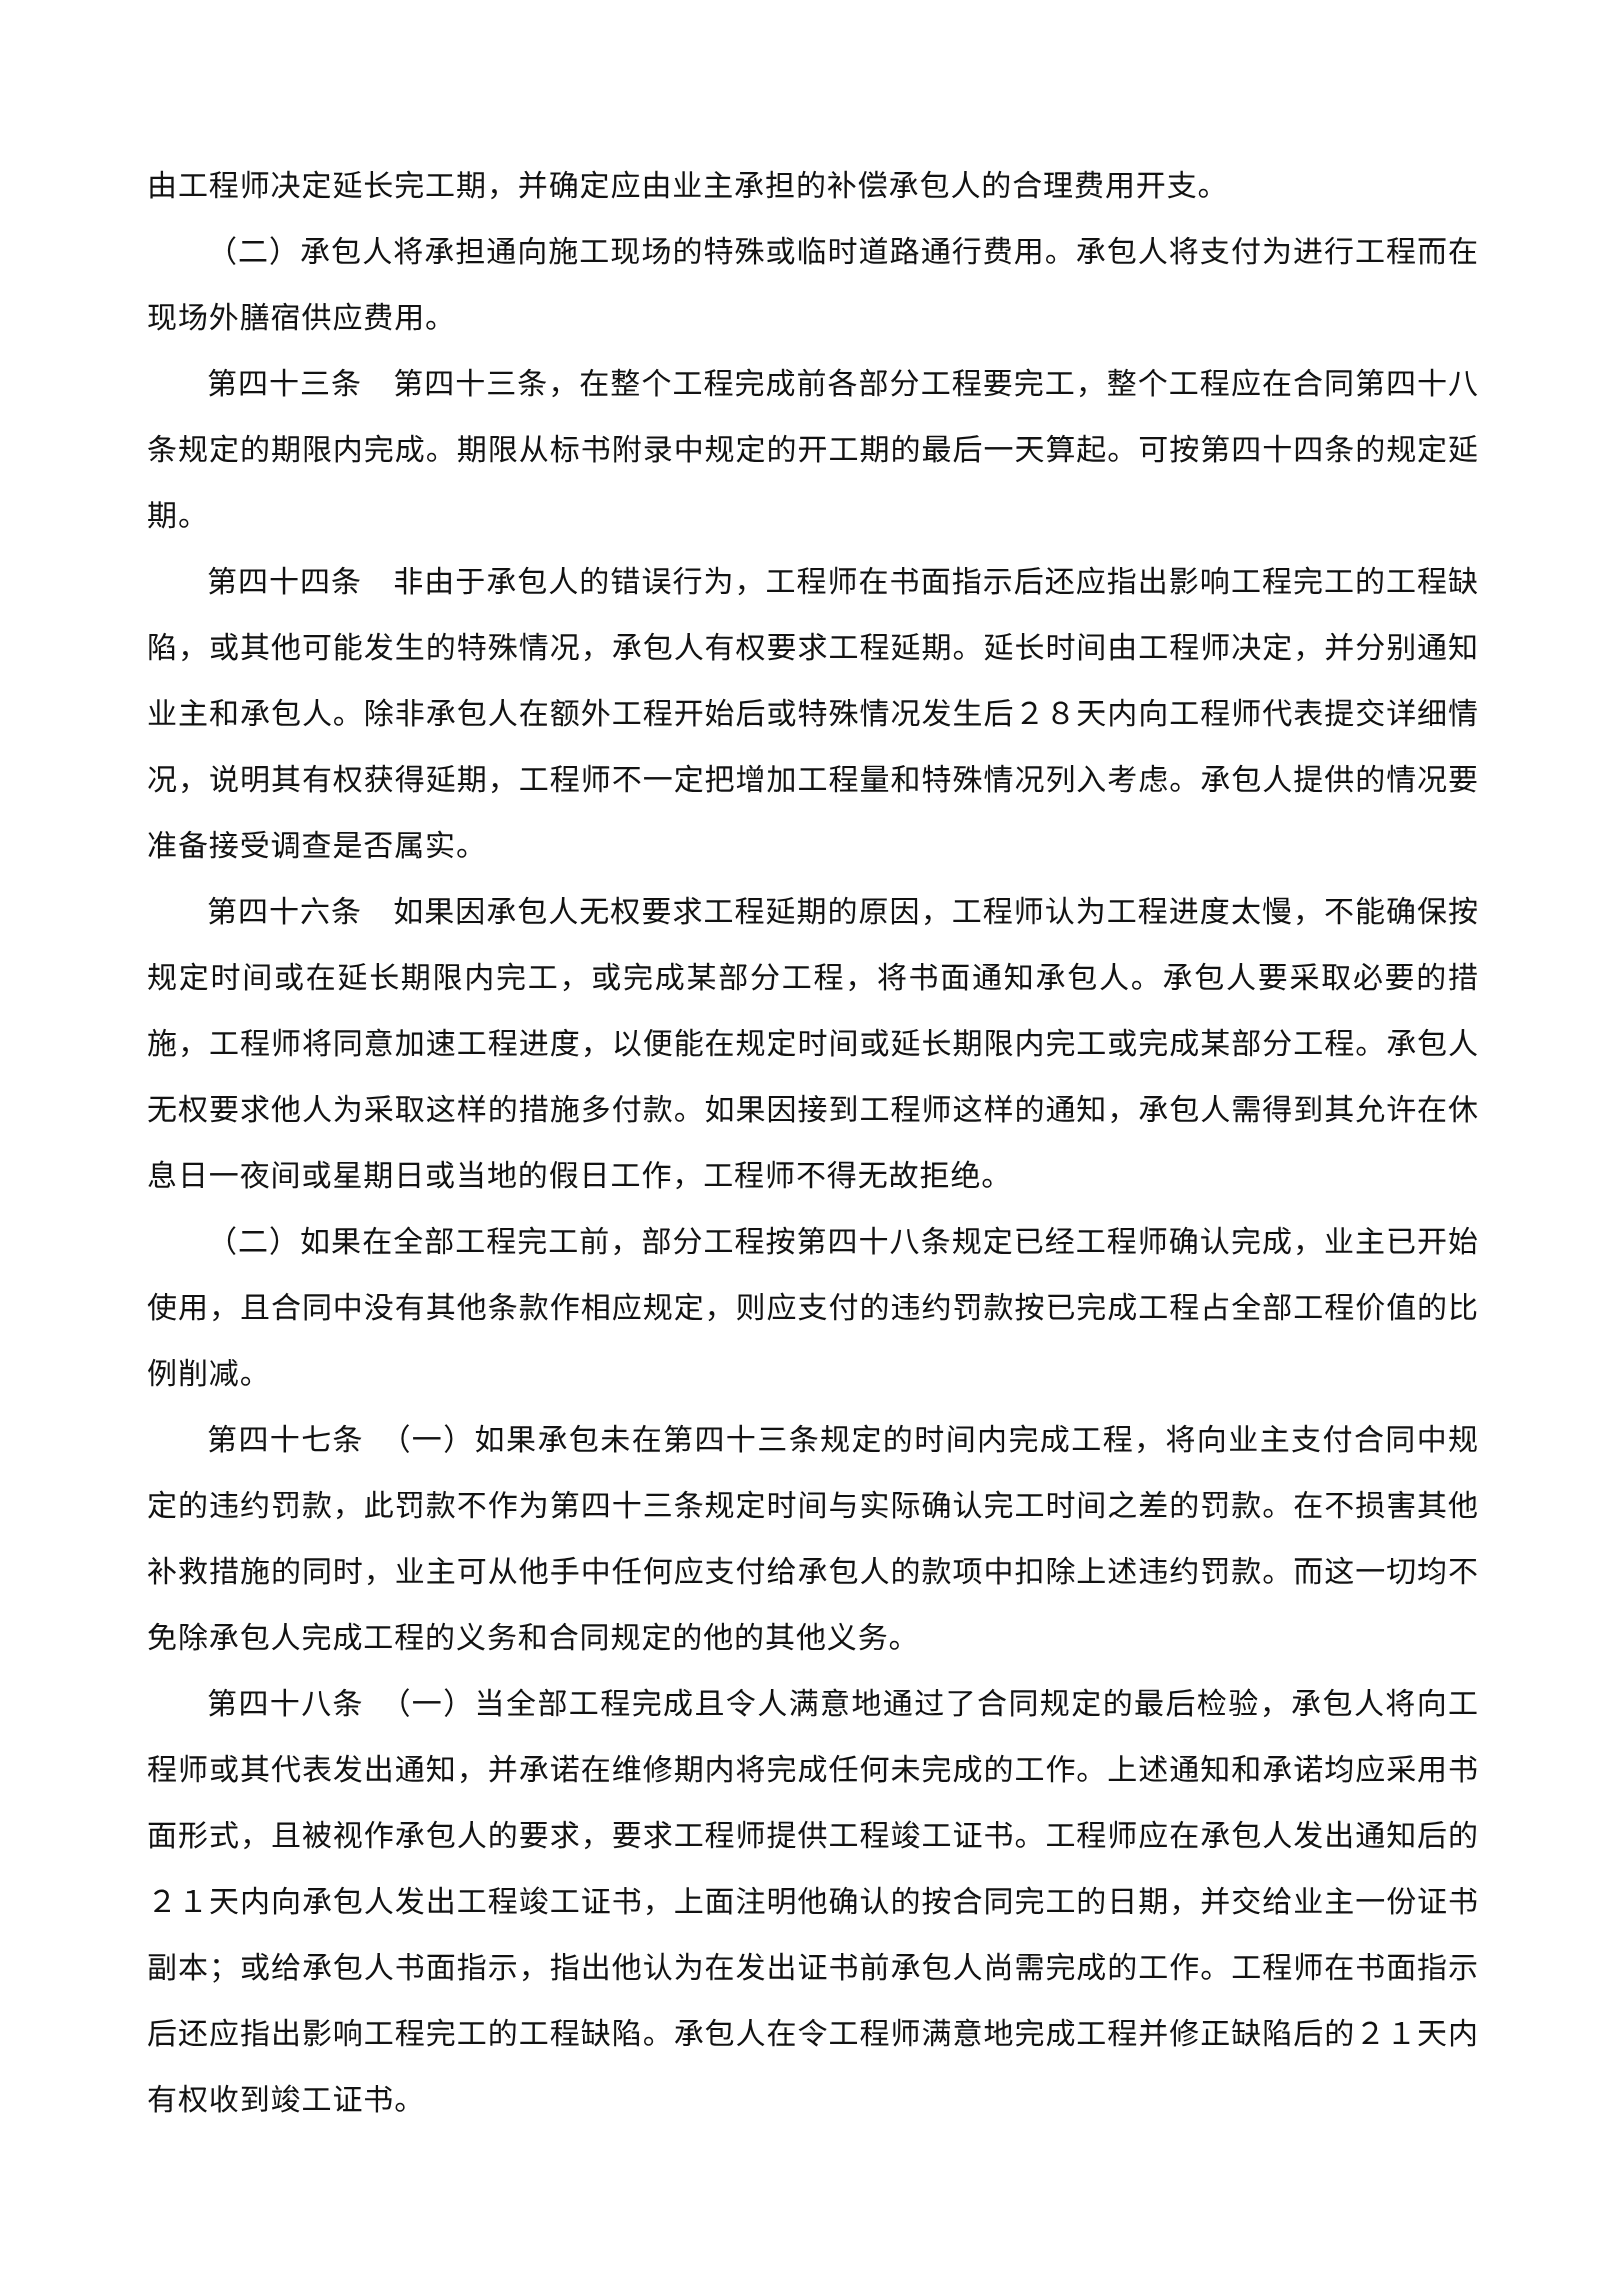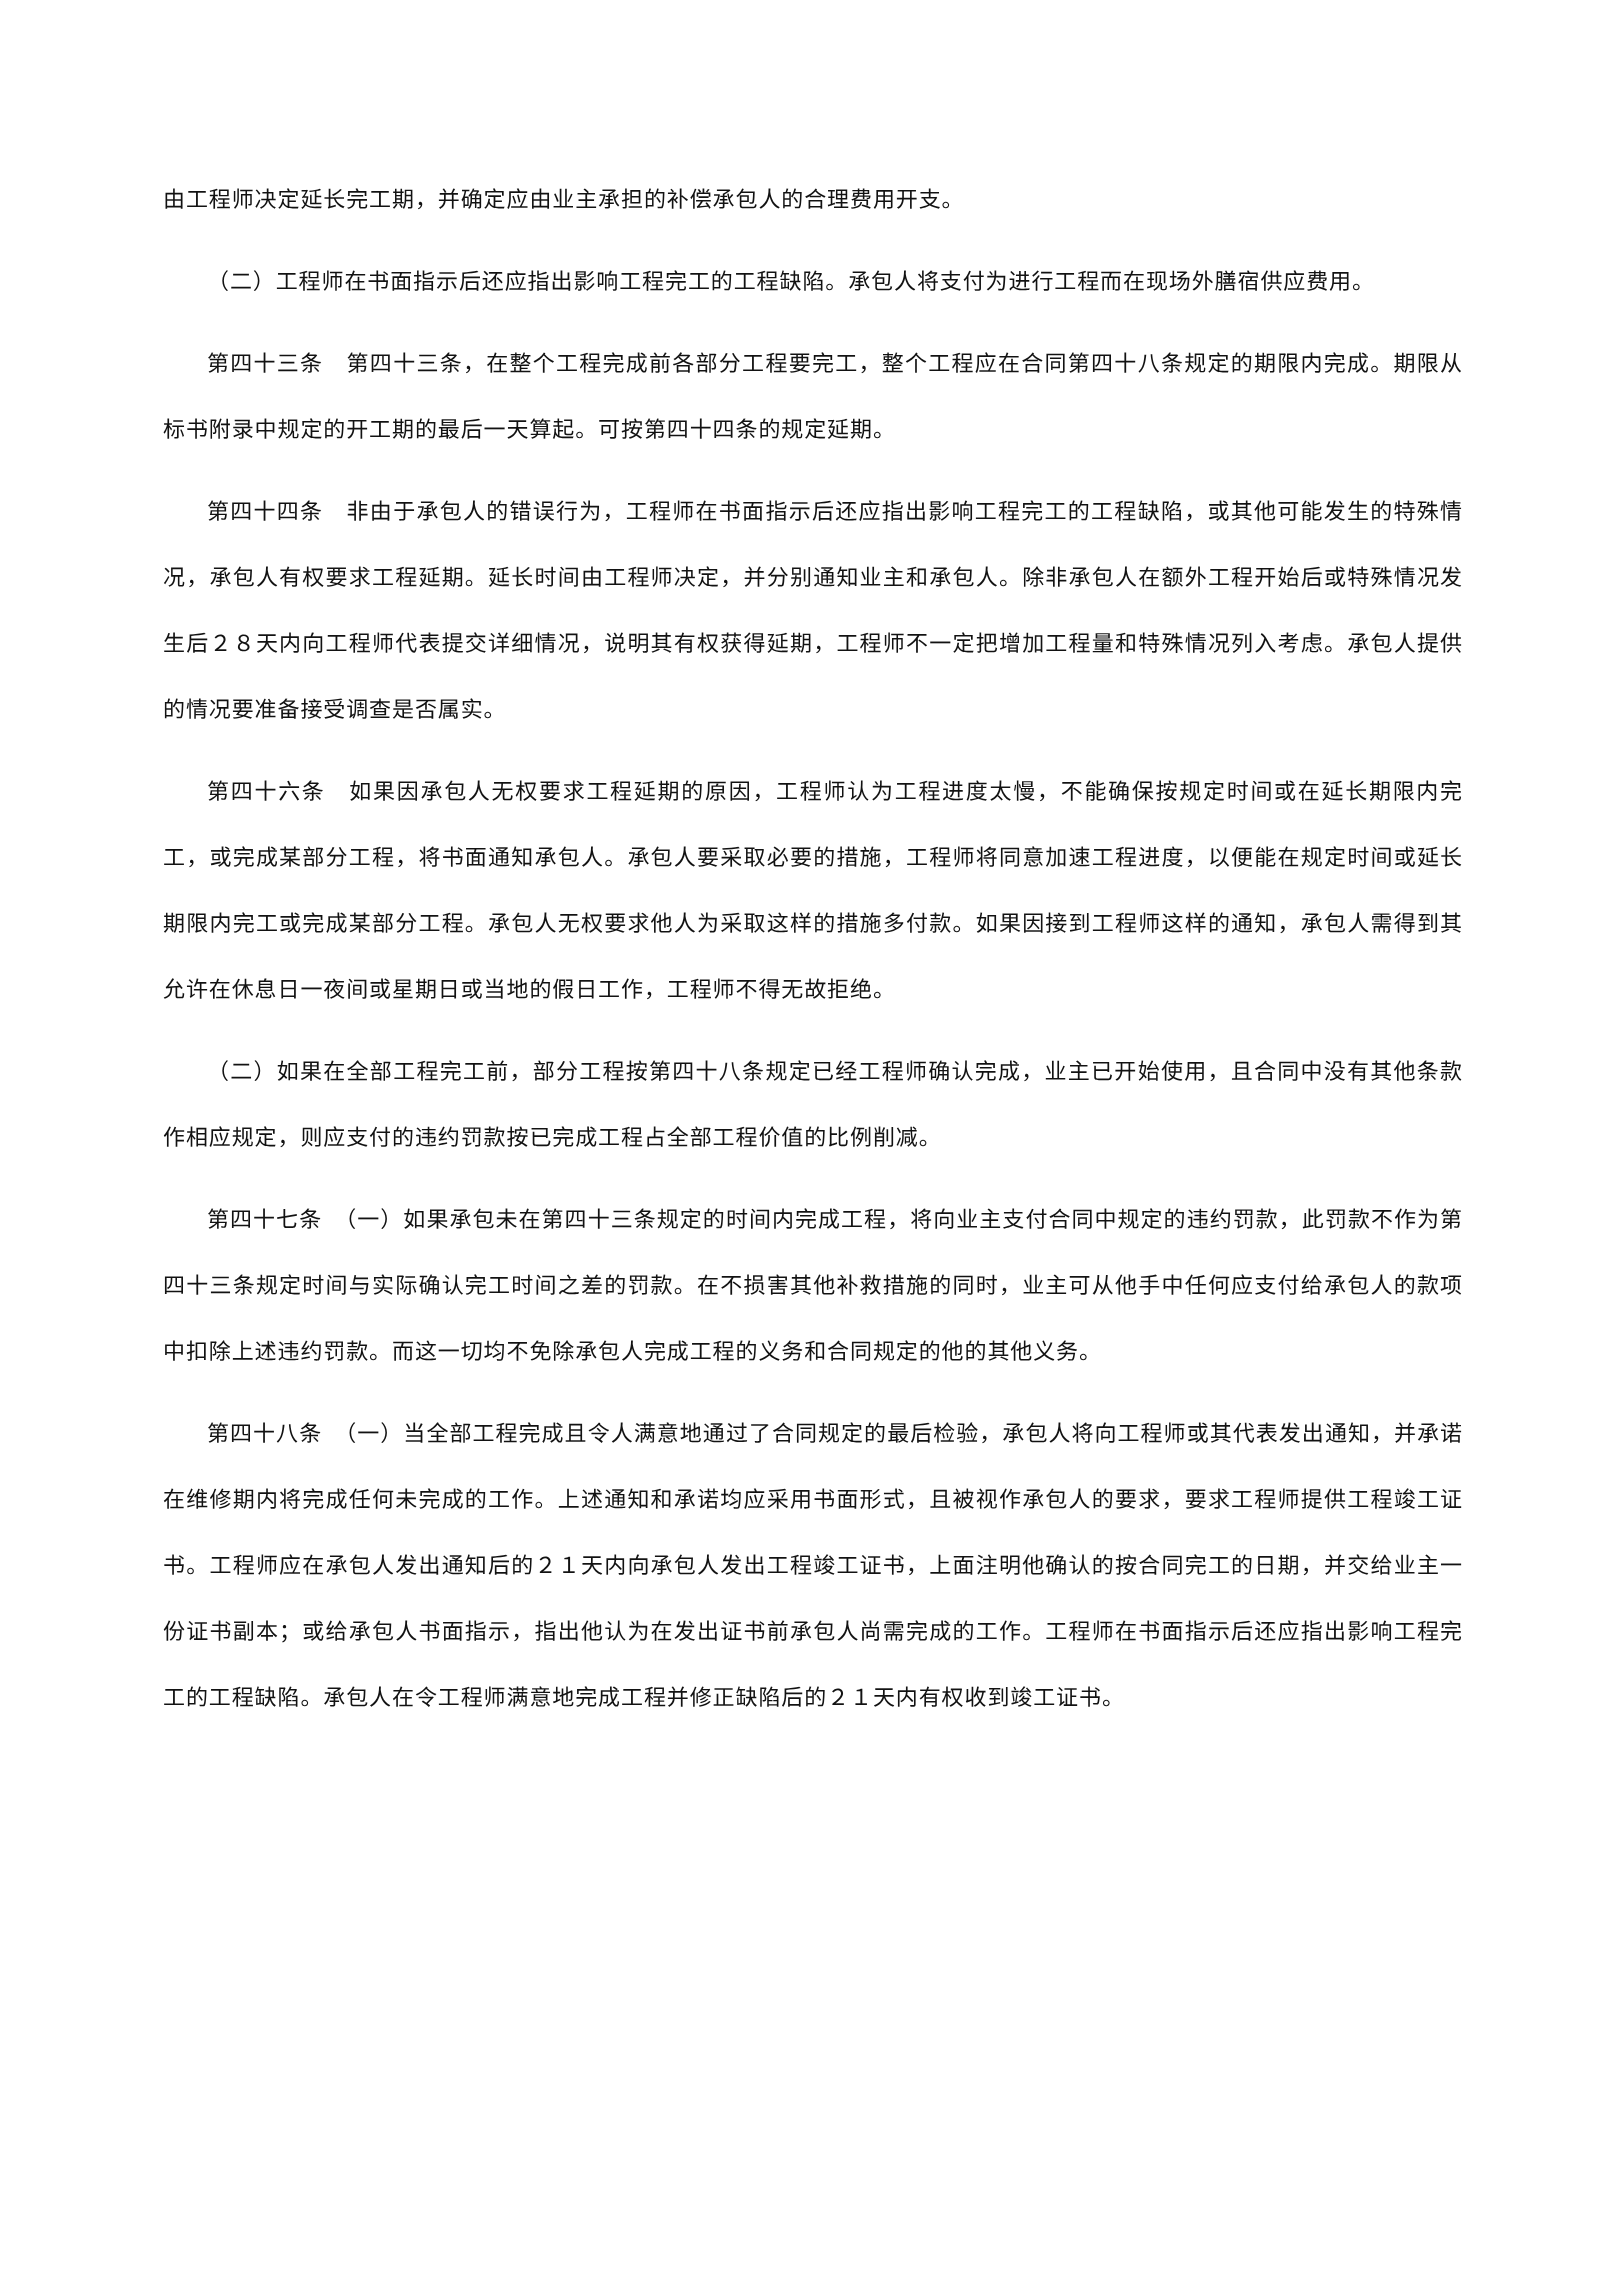--- a/index.html
+++ b/index.html
@@ -16,41 +16,41 @@
     background: #ffffff;
     box-sizing: border-box;
     padding: 153px 144px 73px 147px;
     color: #121212;
     overflow: hidden;
   }
   .doc-body {
     width: 100%;
   }
   .para {
-    margin: 16px;
-    font-family: Liberation Mono, monospace;
-    font-size: 22px;
+    margin: 0;
+    font-family: Liberation Serif, serif;
+    font-size: 30px;
     line-height: 66px;
     letter-spacing: 0.9px;
     text-align: justify;
     text-justify: inter-ideograph;
     word-break: break-all;
     color: #121212;
   }
   .para.indent {
     text-indent: 2em;
   }
 </style>
 </head>
 <body>
 
 <main class="page">
   <article class="doc-body">
       <p class="para">由工程师决定延长完工期，并确定应由业主承担的补偿承包人的合理费用开支。</p>
-      <p class="para indent">（二）工程师在书面指示后还应指出影响工程完工的工程缺陷。承包人将支付为进行工程而在现场外膳宿供应费用。</p>
+      <p class="para indent">（二）承包人将承担通向施工现场的特殊或临时道路通行费用。承包人将支付为进行工程而在现场外膳宿供应费用。</p>
       <p class="para indent">第四十三条　第四十三条，在整个工程完成前各部分工程要完工，整个工程应在合同第四十八条规定的期限内完成。期限从标书附录中规定的开工期的最后一天算起。可按第四十四条的规定延期。</p>
       <p class="para indent">第四十四条　非由于承包人的错误行为，工程师在书面指示后还应指出影响工程完工的工程缺陷，或其他可能发生的特殊情况，承包人有权要求工程延期。延长时间由工程师决定，并分别通知业主和承包人。除非承包人在额外工程开始后或特殊情况发生后２８天内向工程师代表提交详细情况，说明其有权获得延期，工程师不一定把增加工程量和特殊情况列入考虑。承包人提供的情况要准备接受调查是否属实。</p>
       <p class="para indent">第四十六条　如果因承包人无权要求工程延期的原因，工程师认为工程进度太慢，不能确保按规定时间或在延长期限内完工，或完成某部分工程，将书面通知承包人。承包人要采取必要的措施，工程师将同意加速工程进度，以便能在规定时间或延长期限内完工或完成某部分工程。承包人无权要求他人为采取这样的措施多付款。如果因接到工程师这样的通知，承包人需得到其允许在休息日一夜间或星期日或当地的假日工作，工程师不得无故拒绝。</p>
       <p class="para indent">（二）如果在全部工程完工前，部分工程按第四十八条规定已经工程师确认完成，业主已开始使用，且合同中没有其他条款作相应规定，则应支付的违约罚款按已完成工程占全部工程价值的比例削减。</p>
       <p class="para indent">第四十七条　（一）如果承包未在第四十三条规定的时间内完成工程，将向业主支付合同中规定的违约罚款，此罚款不作为第四十三条规定时间与实际确认完工时间之差的罚款。在不损害其他补救措施的同时，业主可从他手中任何应支付给承包人的款项中扣除上述违约罚款。而这一切均不免除承包人完成工程的义务和合同规定的他的其他义务。</p>
       <p class="para indent">第四十八条　（一）当全部工程完成且令人满意地通过了合同规定的最后检验，承包人将向工程师或其代表发出通知，并承诺在维修期内将完成任何未完成的工作。上述通知和承诺均应采用书面形式，且被视作承包人的要求，要求工程师提供工程竣工证书。工程师应在承包人发出通知后的２１天内向承包人发出工程竣工证书，上面注明他确认的按合同完工的日期，并交给业主一份证书副本；或给承包人书面指示，指出他认为在发出证书前承包人尚需完成的工作。工程师在书面指示后还应指出影响工程完工的工程缺陷。承包人在令工程师满意地完成工程并修正缺陷后的２１天内有权收到竣工证书。</p>
     </article>
 </main>
 
 

